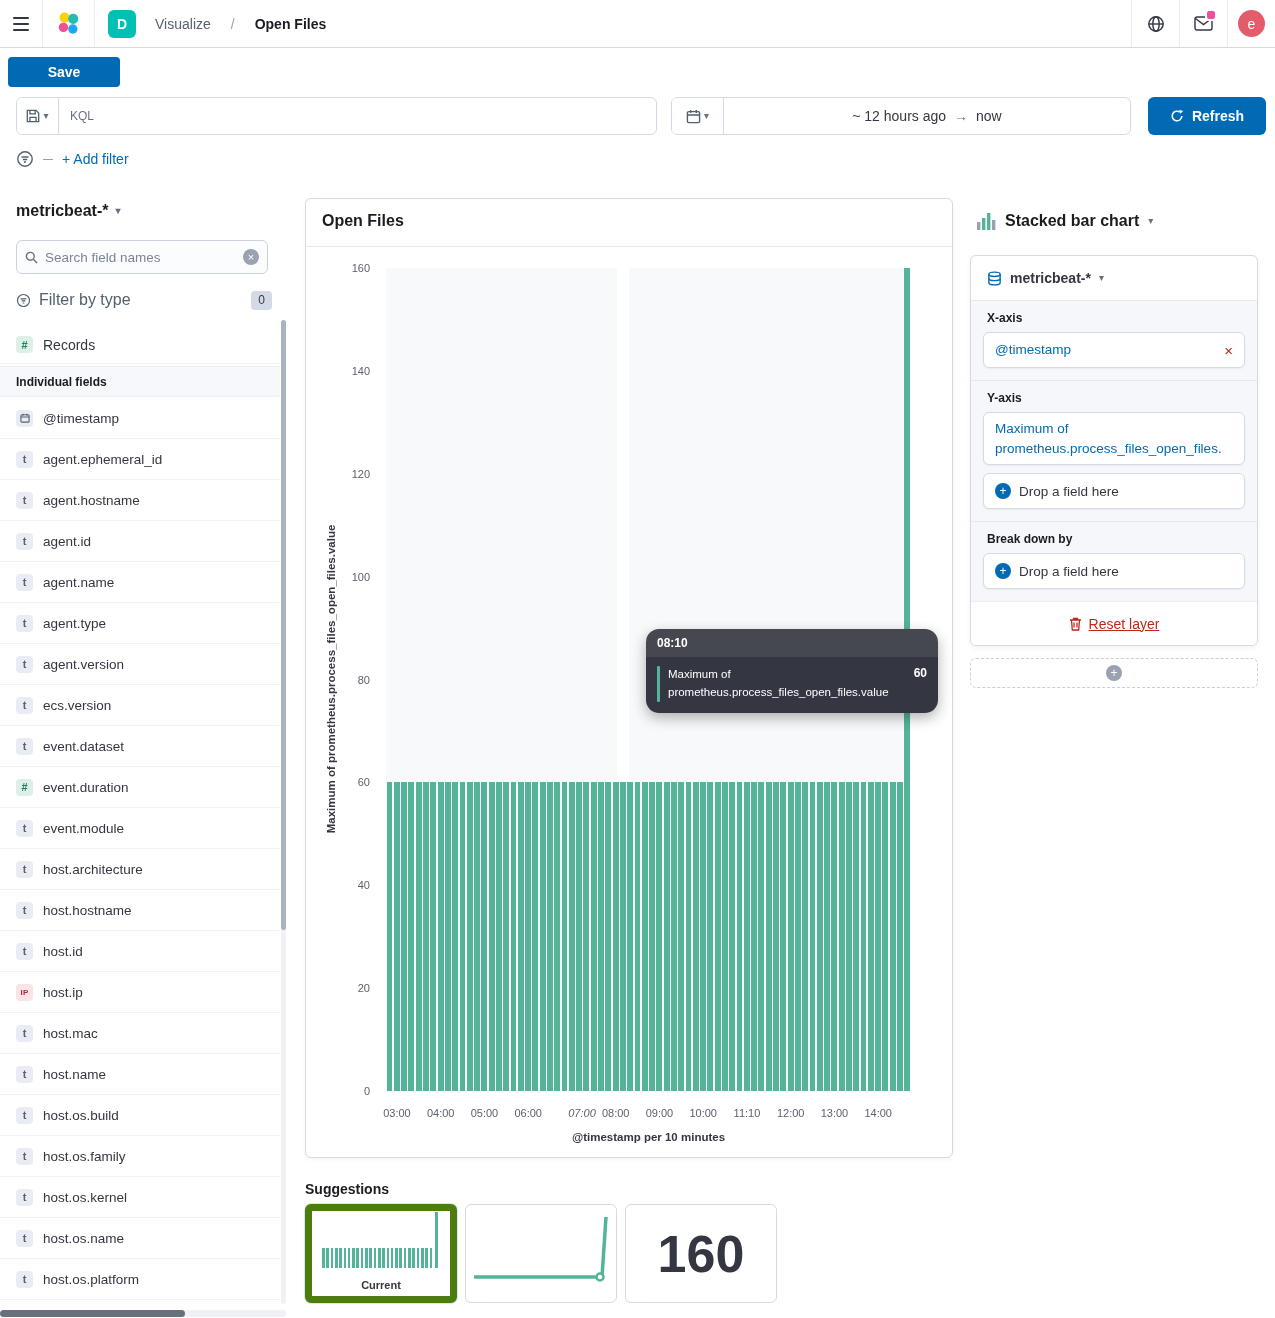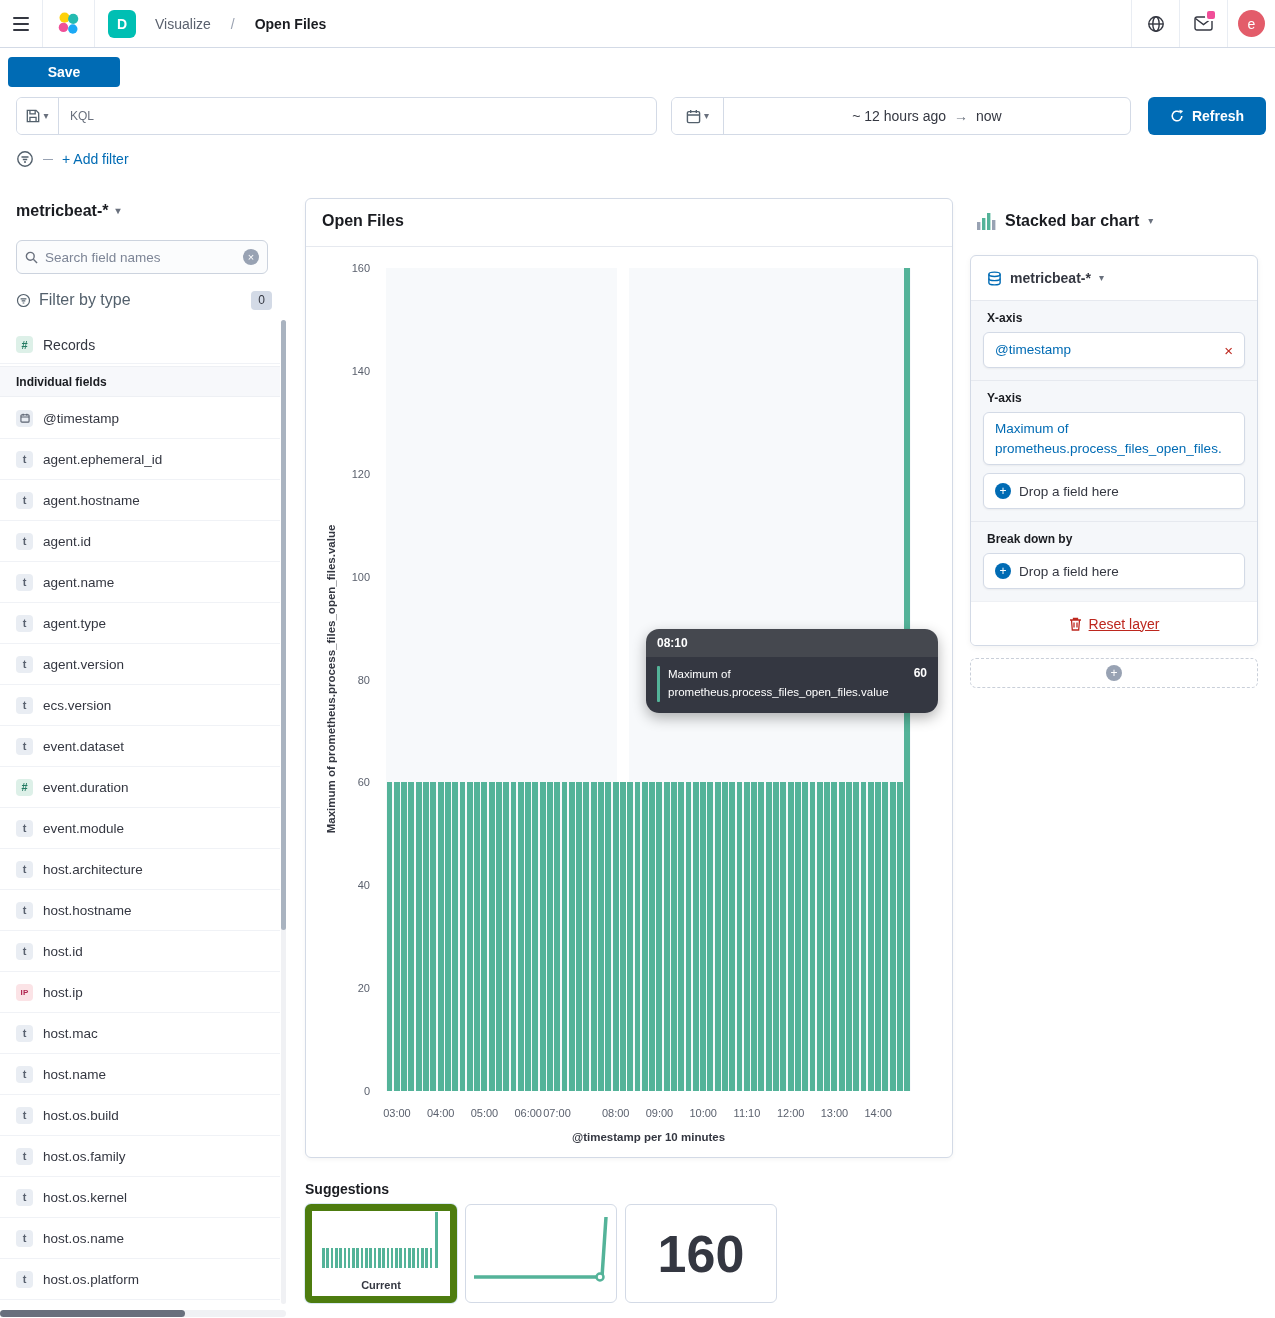--- a/index.html
+++ b/index.html
@@ -434,21 +434,21 @@
         <div class="bar" style="left: 496.433px; width: 5.89167px; height: 308.625px;"></div>
         <div class="bar" style="left: 503.725px; width: 5.89167px; height: 308.625px;"></div>
         <div class="bar" style="left: 511.017px; width: 5.89167px; height: 308.625px;"></div>
         <div class="bar" style="left: 518.308px; width: 5.89167px; height: 823px;"></div>
       </div>
     <div class="x-ticks">
         <div class="xtick" style="left: 10.9375px;">03:00</div>
         <div class="xtick" style="left: 54.6875px;">04:00</div>
         <div class="xtick" style="left: 98.4375px;">05:00</div>
         <div class="xtick" style="left: 142.188px;">06:00</div>
-        <div class="xtick" style="left: 171px;">07:00</div>
+        <div class="xtick" style="left: 196px; font-style: italic;">07:00</div>
         <div class="xtick" style="left: 229.688px;">08:00</div>
         <div class="xtick" style="left: 273.438px;">09:00</div>
         <div class="xtick" style="left: 317.188px;">10:00</div>
         <div class="xtick" style="left: 360.938px;">11:10</div>
         <div class="xtick" style="left: 404.688px;">12:00</div>
         <div class="xtick" style="left: 448.438px;">13:00</div>
         <div class="xtick" style="left: 492.188px;">14:00</div>
       </div>
     <div class="x-title">@timestamp per 10 minutes</div>
 

